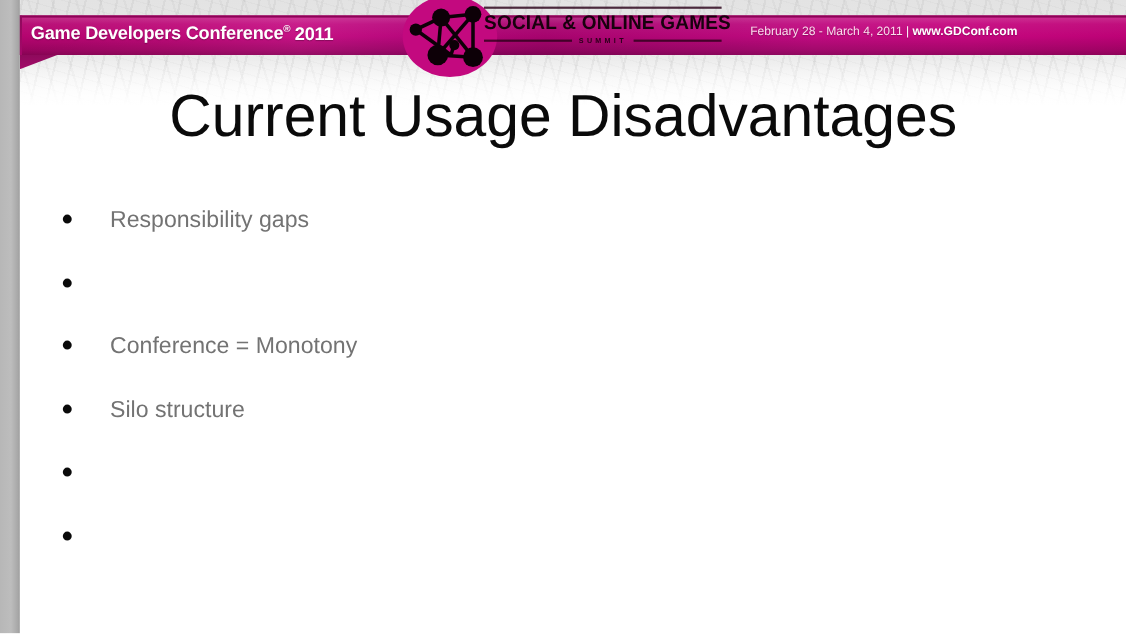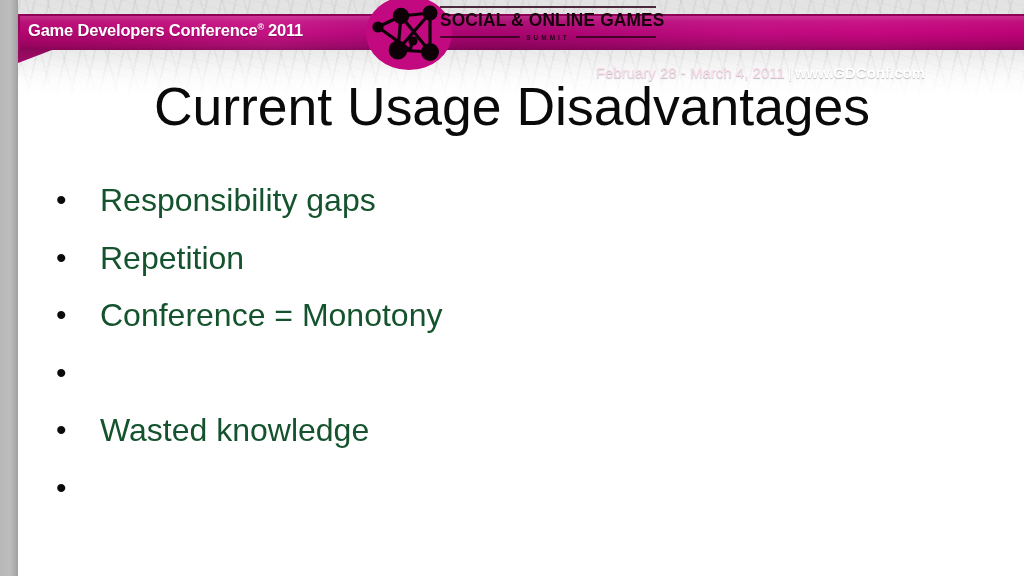--- a/index.html
+++ b/index.html
@@ -133,23 +133,22 @@
   .summit-sub-row .ln { flex:1 1 auto; height:2px; background:#2a0118; opacity:.8; }
   .summit-sub {
     flex:0 0 auto; padding:0 6px;
     font-size:6.5px; font-weight:bold; color:#2a0118;
     letter-spacing:3px;
   }
 
   
   .banner-right {
     position:absolute; right:22px; top:23px;
-    font-size:15px; color:#fadcec; white-space:nowrap; z-index:5;
+    font-size:11px; color:#fadcec; white-space:nowrap; z-index:5;
     text-shadow:0 1px 1px rgba(0,0,0,.25);
-    margin-top:41px;
   }
   .banner-right .url { font-weight:bold; color:#ffffff; }
   .banner-right .sep { margin:0 3px; color:#ffffff; }
 
   
   .slide-title {
     position:absolute; left:0; top:78px; width:1024px;
     text-align:center;
     font-size:54px; font-weight:normal; color:#0a0a0a;
     font-family:"Liberation Sans Narrow","Liberation Sans",sans-serif;
@@ -167,21 +166,21 @@
     display:flex; align-items:flex-start;
     height:57.5px;
   }
   .bullet-mark {
     flex:0 0 auto; width:44px;
     font-size:30px; line-height:40px; color:#0a0a0a;
     text-align:left;
   }
   .bullet-text {
     flex:1 1 auto;
-    font-size:32px; line-height:40px; color:#14532d;
+    font-size:21px; line-height:40px; color:#737373;
     font-family:"Liberation Sans Narrow","Liberation Sans",sans-serif;
     white-space:nowrap;
   }
 </style>
 </head>
 <body>
 
 <div id="slide">
 
   <div class="top-texture"></div>
@@ -240,31 +239,30 @@
 
   <h1 class="slide-title">Current Usage Disadvantages</h1>
 
   <div class="bullets">
     <div class="bullet-row">
       <span class="bullet-mark">•</span>
       <span class="bullet-text">Responsibility gaps</span>
     </div>
     <div class="bullet-row">
       <span class="bullet-mark">•</span>
-      <span class="bullet-text">Repetition</span>
     </div>
     <div class="bullet-row">
       <span class="bullet-mark">•</span>
       <span class="bullet-text">Conference = Monotony</span>
     </div>
     <div class="bullet-row">
       <span class="bullet-mark">•</span>
-    </div>
-    <div class="bullet-row">
-      <span class="bullet-mark">•</span>
-      <span class="bullet-text">Wasted knowledge</span>
+      <span class="bullet-text">Silo structure</span>
+    </div>
+    <div class="bullet-row">
+      <span class="bullet-mark">•</span>
     </div>
     <div class="bullet-row">
       <span class="bullet-mark">•</span>
     </div>
   </div>
 
 </div>
 
 </body></html>

